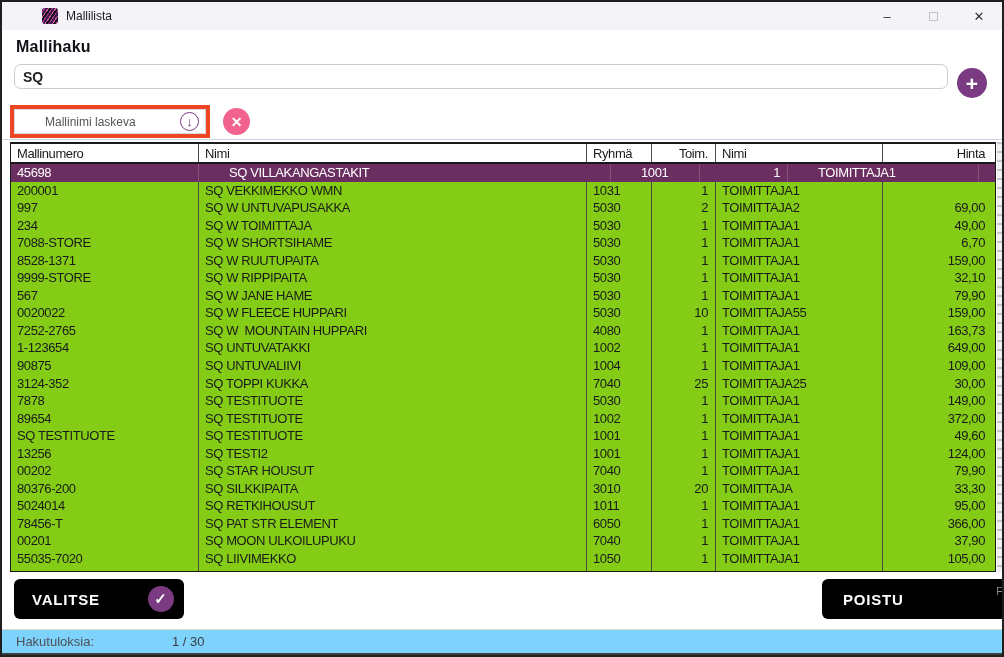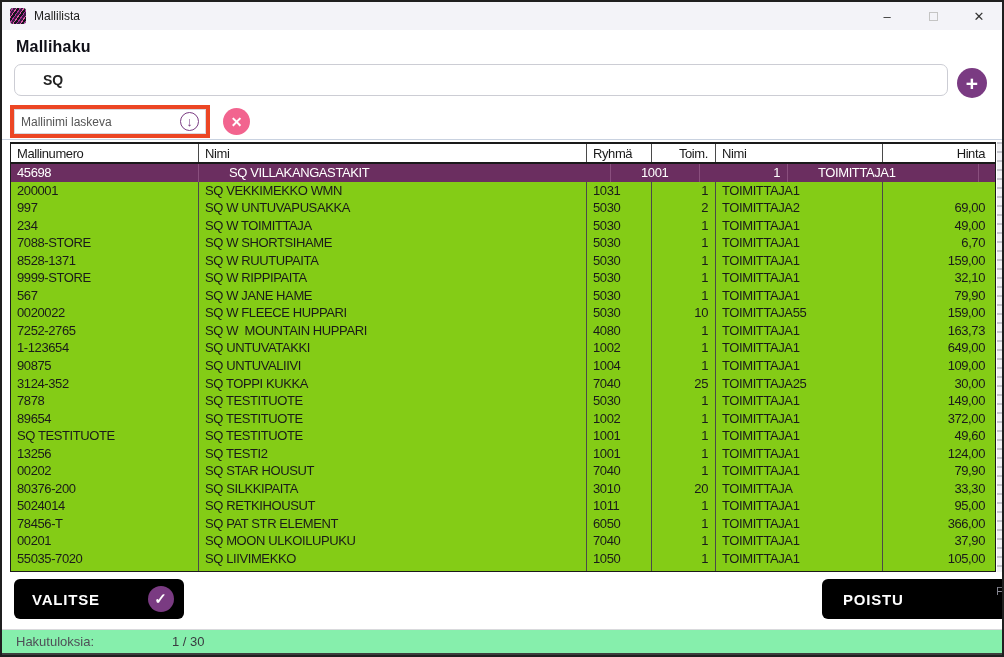--- a/index.html
+++ b/index.html
@@ -4,51 +4,51 @@
 <style>
   * { margin:0; padding:0; box-sizing:border-box; }
   html,body { width:1004px; height:657px; font-family:"Liberation Sans", sans-serif; }
   .window {
     position:relative; width:1004px; height:657px;
     background:#ffffff; border:2px solid #1f1f1f; overflow:hidden;
   }
   
   .titlebar {
     position:absolute; left:0; top:0; width:1000px; height:28px;
-    background:#f3f3f8; display:flex; align-items:center;
+    background:#f3f3f8; display:flex; align-items:center;padding-left:32px;
   }
   .app-icon {
     width:16px; height:16px; margin-left:8px; border-radius:3px;
     background:repeating-linear-gradient(125deg,#14141c 0 2px,#b0339c 2px 3px,#3c1a46 3px 5px,#e05aa8 5px 6px);
   }
   .title-text { font-size:12px; color:#1b1b1b; margin-left:8px; }
   .win-controls { margin-left:auto; display:flex; height:100%; }
   .win-btn { width:46px; height:28px; display:flex; align-items:center; justify-content:center;
     font-size:13px; color:#333; }
   .win-btn.max { color:#c4c4c4; }
   .maxbox { width:9px; height:9px; border:1px solid #c4c4c4; }
   
   .heading { position:absolute; left:14px; top:36px; font-size:16px; font-weight:bold; color:#101018; letter-spacing:.2px; }
   .search-input {
-    position:absolute; left:12px; top:62px; width:934px; height:32px;
+    position:absolute; left:12px; top:62px; width:934px; height:25px;
     border:1px solid #cccdd4; border-radius:7px; background:#fff;
     font-family:"Liberation Sans", sans-serif; font-size:14px; font-weight:bold; color:#222;
-    padding-left:28px; outline:none;
+    padding-left:8px; outline:none;
   }
   .add-btn {
     position:absolute; left:955px; top:66px; width:30px; height:30px; border-radius:50%;
     background:#7a3b82; color:#fff; border:none; font-size:21px; font-weight:bold;
     display:flex; align-items:center; justify-content:center; line-height:1; cursor:pointer;
   }
   .sort-wrap {
     position:absolute; left:8px; top:103px; width:200px; height:33px;
     border:4px solid #ec4624; background:#fff; display:flex; align-items:center;
   }
   .sort-inner { flex:1; display:flex; align-items:center; height:100%; border:1px solid #d8d8de; padding:0 6px; }
-  .sort-label { font-size:12px; color:#555; flex:1; white-space:pre; }
+  .sort-label { font-size:12px; color:#555; flex:1; white-space:pre;margin-left:24px; }
   .sort-arrow {
     width:19px; height:19px; border:1.5px solid #7a3b82; border-radius:50%;
     color:#7a3b82; font-size:13px; display:flex; align-items:center; justify-content:center; line-height:1;
   }
   .clear-btn {
     position:absolute; left:221px; top:106px; width:27px; height:27px; border-radius:50%;
     background:#f2648f; color:#fff; border:none; font-size:14px; font-weight:bold;
     display:flex; align-items:center; justify-content:center; cursor:pointer;
   }
   .divider { position:absolute; left:0; top:137px; width:1000px; height:1px; background:#c9d2e0; }
@@ -85,21 +85,21 @@
   .select-btn .lbl { flex:1; text-align:left; }
   .check-circle {
     width:26px; height:26px; border-radius:50%; background:#7a3b82; color:#fff;
     display:flex; align-items:center; justify-content:center; font-size:15px;
   }
   .exit-btn { left:820px; width:204px; text-align:left; padding-left:21px; }
   .f10 { position:absolute; top:7px; right:11px; font-size:10px; font-weight:normal; color:#8d8d99; letter-spacing:.5px; }
   
   .statusbar {
     position:absolute; left:0; top:627px; width:1000px; height:24px;
-    background:#86efac; border-top:1px solid #d9d9dc; display:flex; align-items:center;
+    background:#7dd3fc; border-top:1px solid #d9d9dc; display:flex; align-items:center;
   }
   .status-label { font-size:13px; color:#4f4f57; margin-left:14px; }
   .status-value { font-size:13px; color:#3a3a40; position:absolute; left:170px; }
   .bottom-band { position:absolute; left:0; top:651px; width:1000px; height:6px; background:#3d3d3d; }
 </style>
 </head>
 <body>
 
 <div class="window">
 

